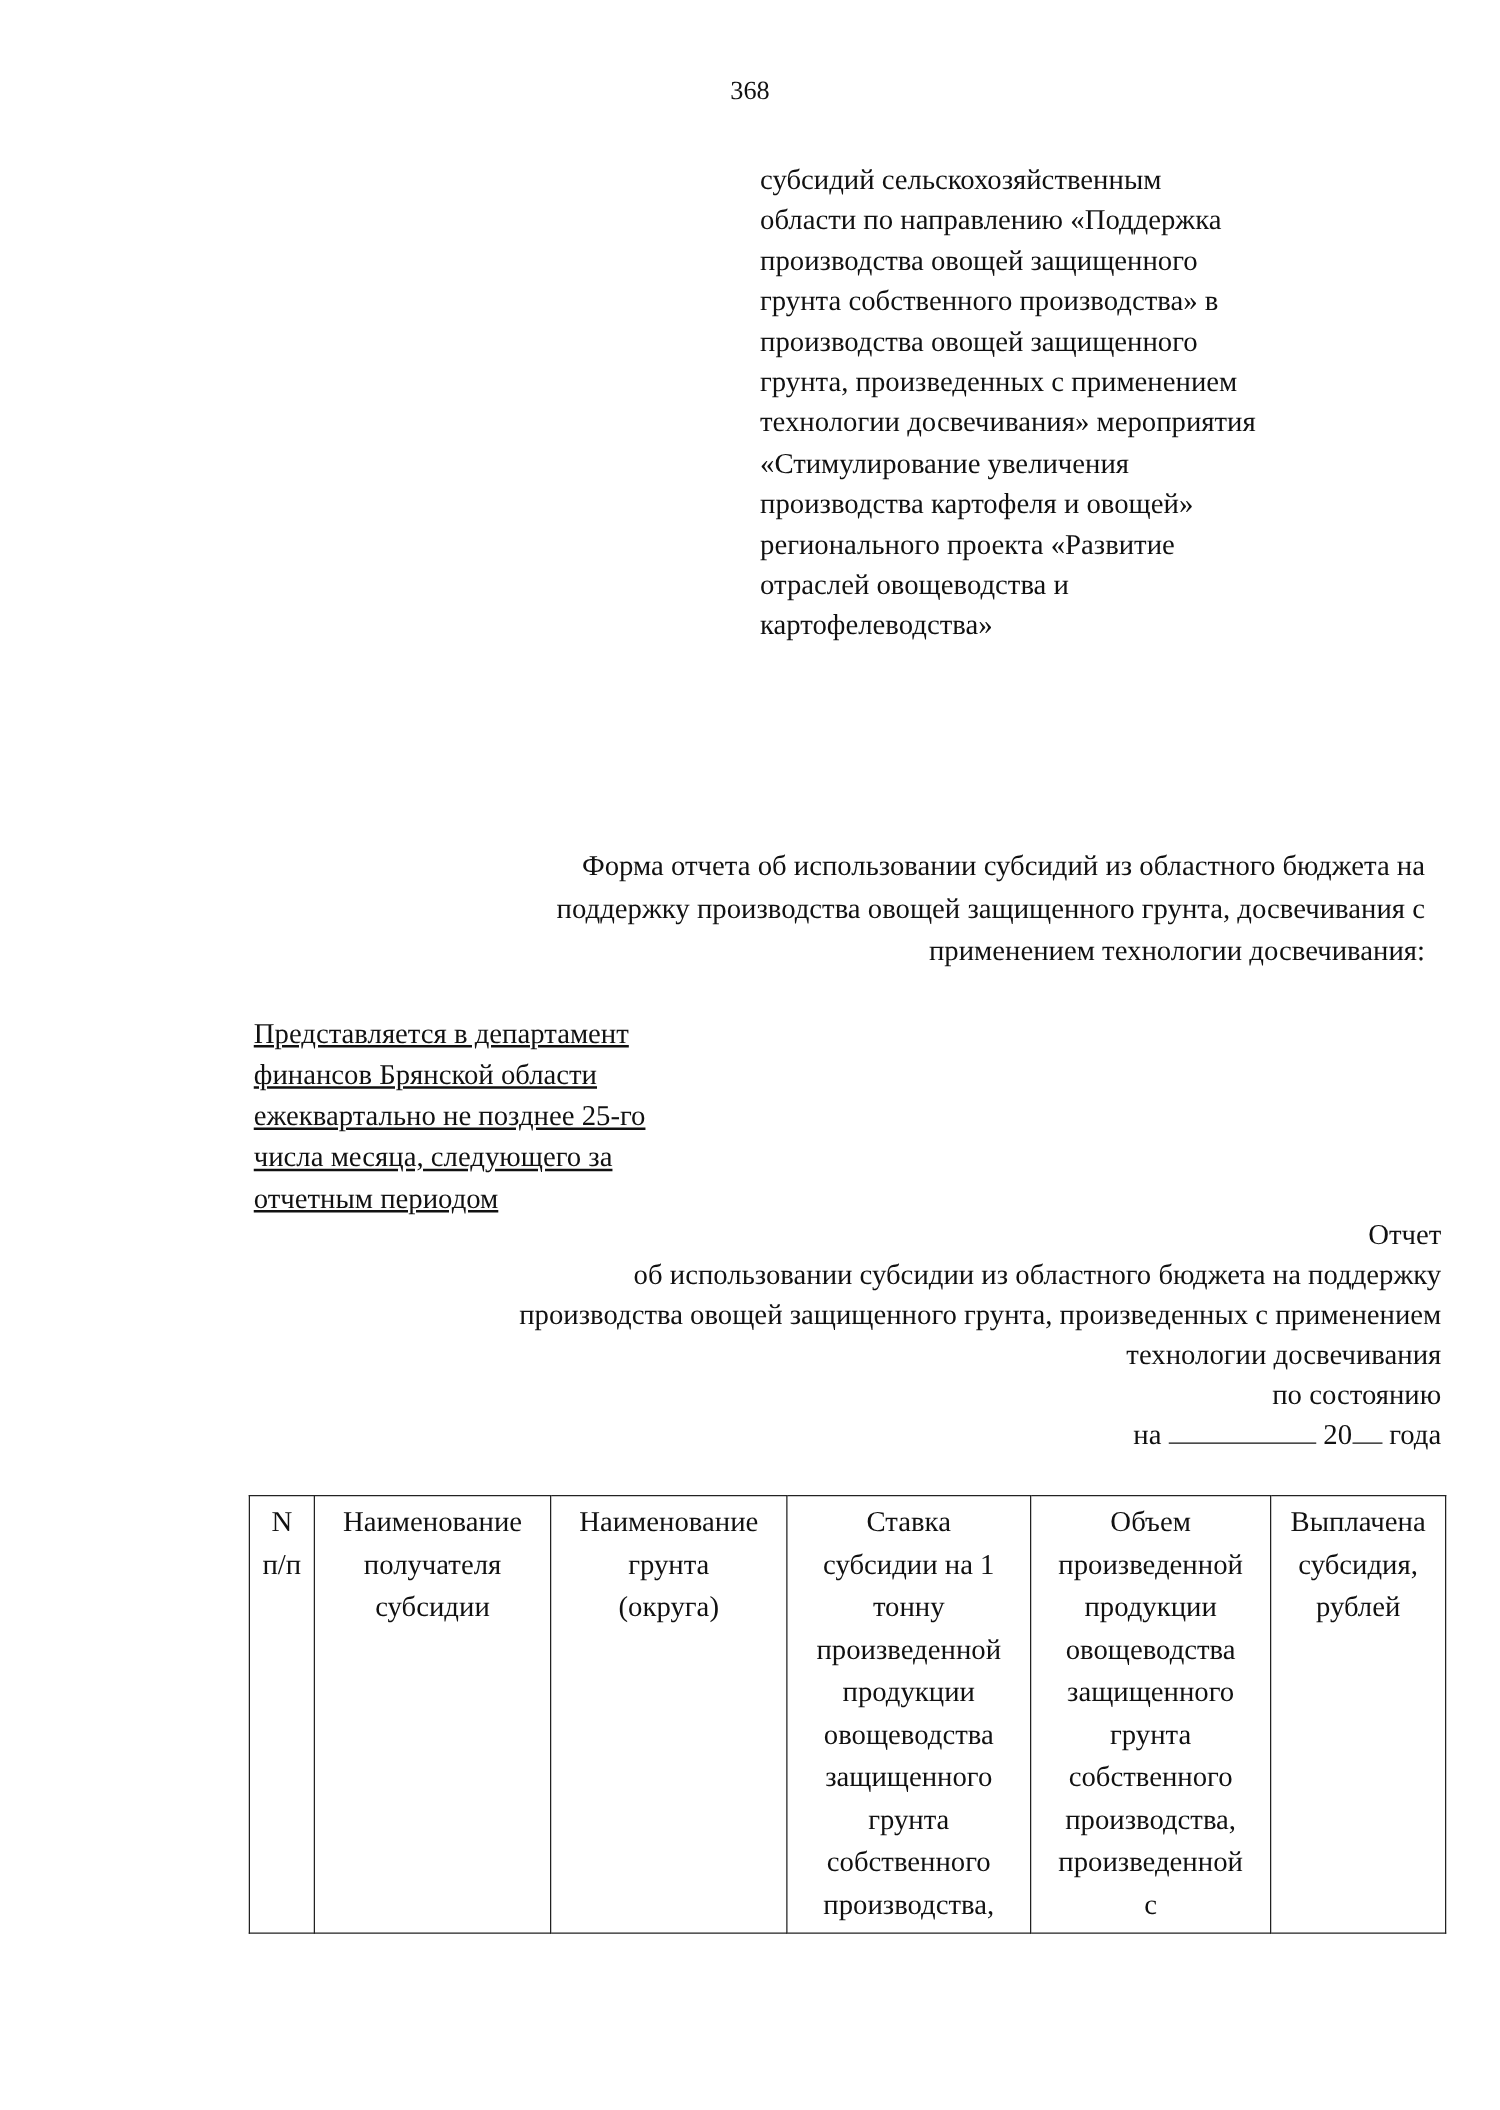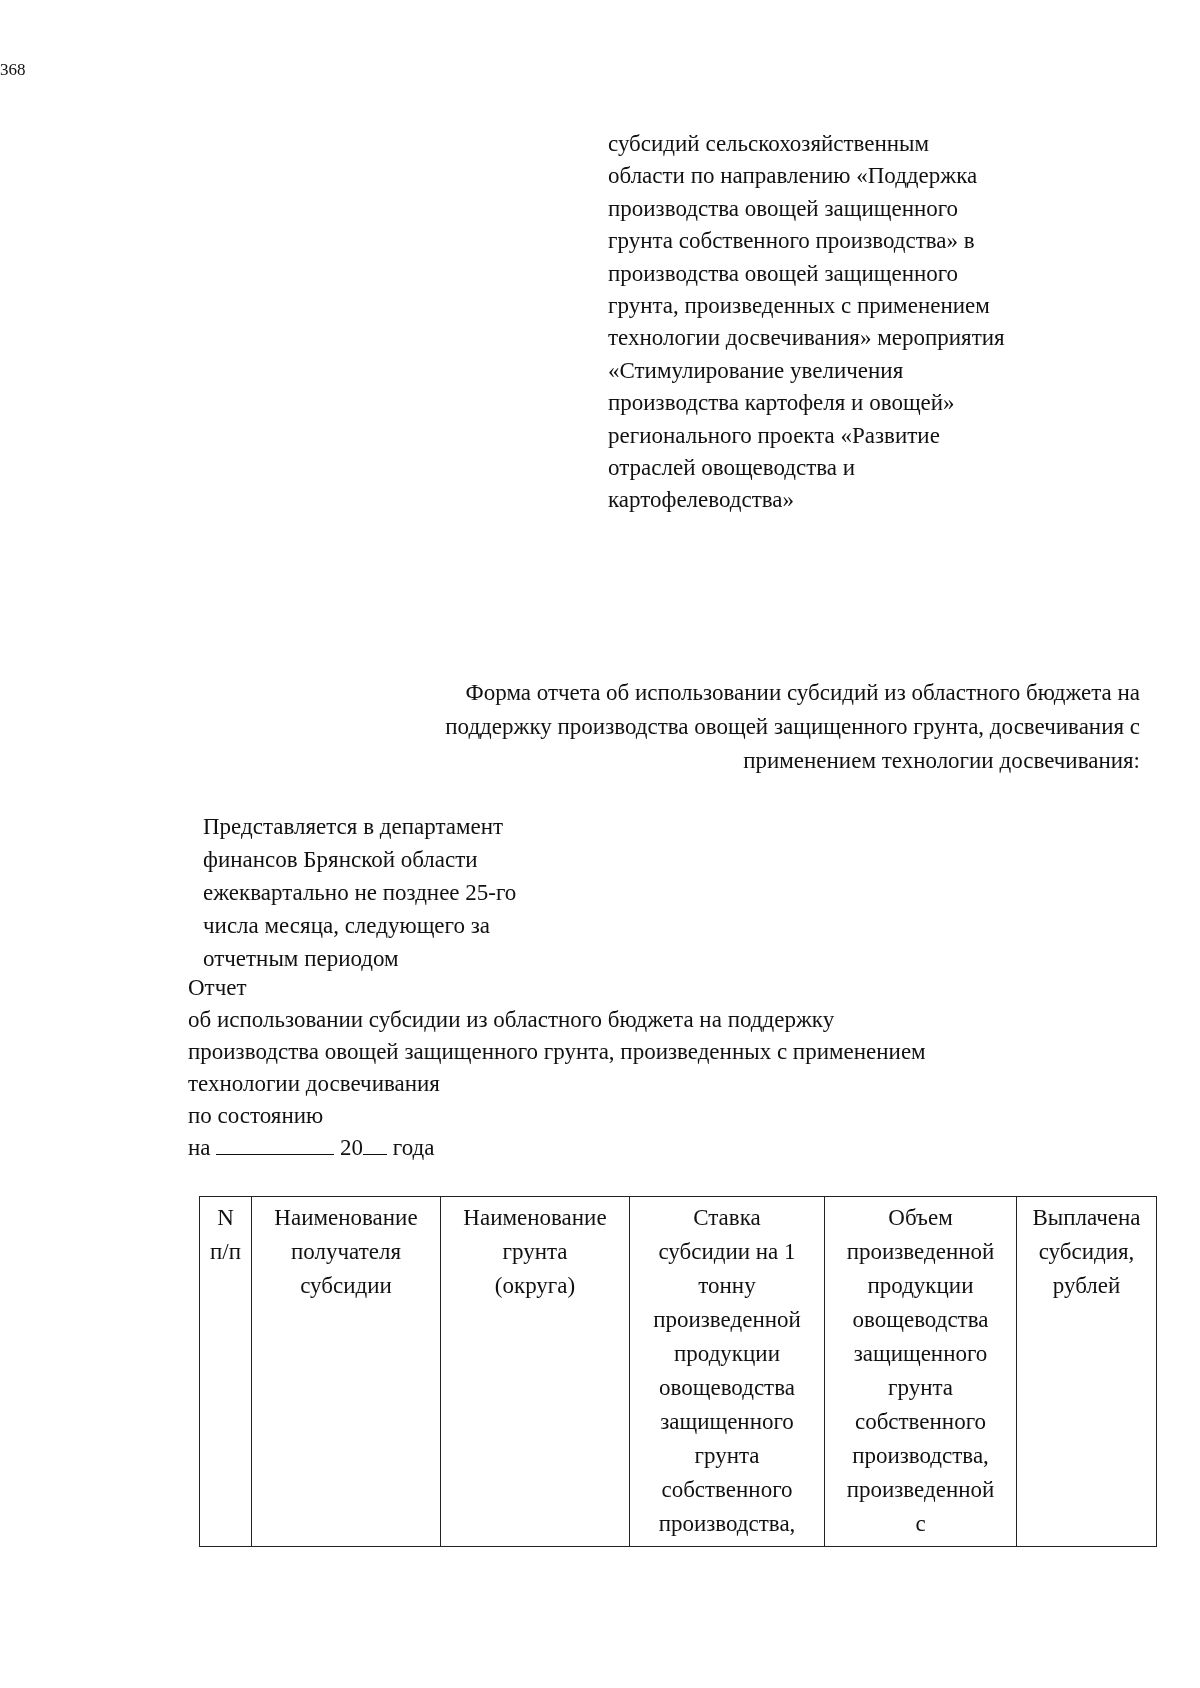--- a/index.html
+++ b/index.html
@@ -3,41 +3,41 @@
 <meta charset="utf-8">
 <style>
   html, body { margin: 0; padding: 0; background: #ffffff; }
   body {
     width: 1200px; height: 1688px; position: relative; overflow: hidden;
     font-family: "Liberation Serif", "DejaVu Serif", serif;
     color: #111111;
   }
   .abs { position: absolute; }
   .page-number {
-    left: 0; width: 1200px; top: 60px; 
-    font-size: 17px;
+    left: 0; width: 1200px; top: 60px; text-align: center;
+    font-size: 21px;
   }
   .appendix {
     left: 608px; top: 128px; width: 520px;
     font-size: 23px; line-height: 32.4px;
   }
   .appendix div { white-space: nowrap; }
   .form-title {
     left: 200px; width: 940px; top: 676px;
     font-size: 23px; line-height: 34px; text-align: right;
   }
   .form-title .line1 { text-indent: 0; padding-left: 60px; }
   .submission {
     left: 203px; top: 810px; width: 400px;
-    font-size: 23px; line-height: 33px;
+    font-size: 23px; line-height: 33px; text-decoration: underline;
   }
   .submission div { white-space: nowrap; }
   .report-heading {
-    left: 188px; width: 940px; top: 972px;
-    font-size: 23px; line-height: 32px; text-align: left;
+    left: 213px; width: 940px; top: 972px;
+    font-size: 23px; line-height: 32px; text-align: right;
   }
   .report-heading div { white-space: nowrap; }
   .date-line .blank {
     display: inline-block; border-bottom: 1px solid #111; height: 20px; vertical-align: baseline;
   }
   .report-table {
     position: absolute; left: 199px; top: 1196px;
     border-collapse: collapse;
     font-size: 23px; line-height: 34px;
   }

